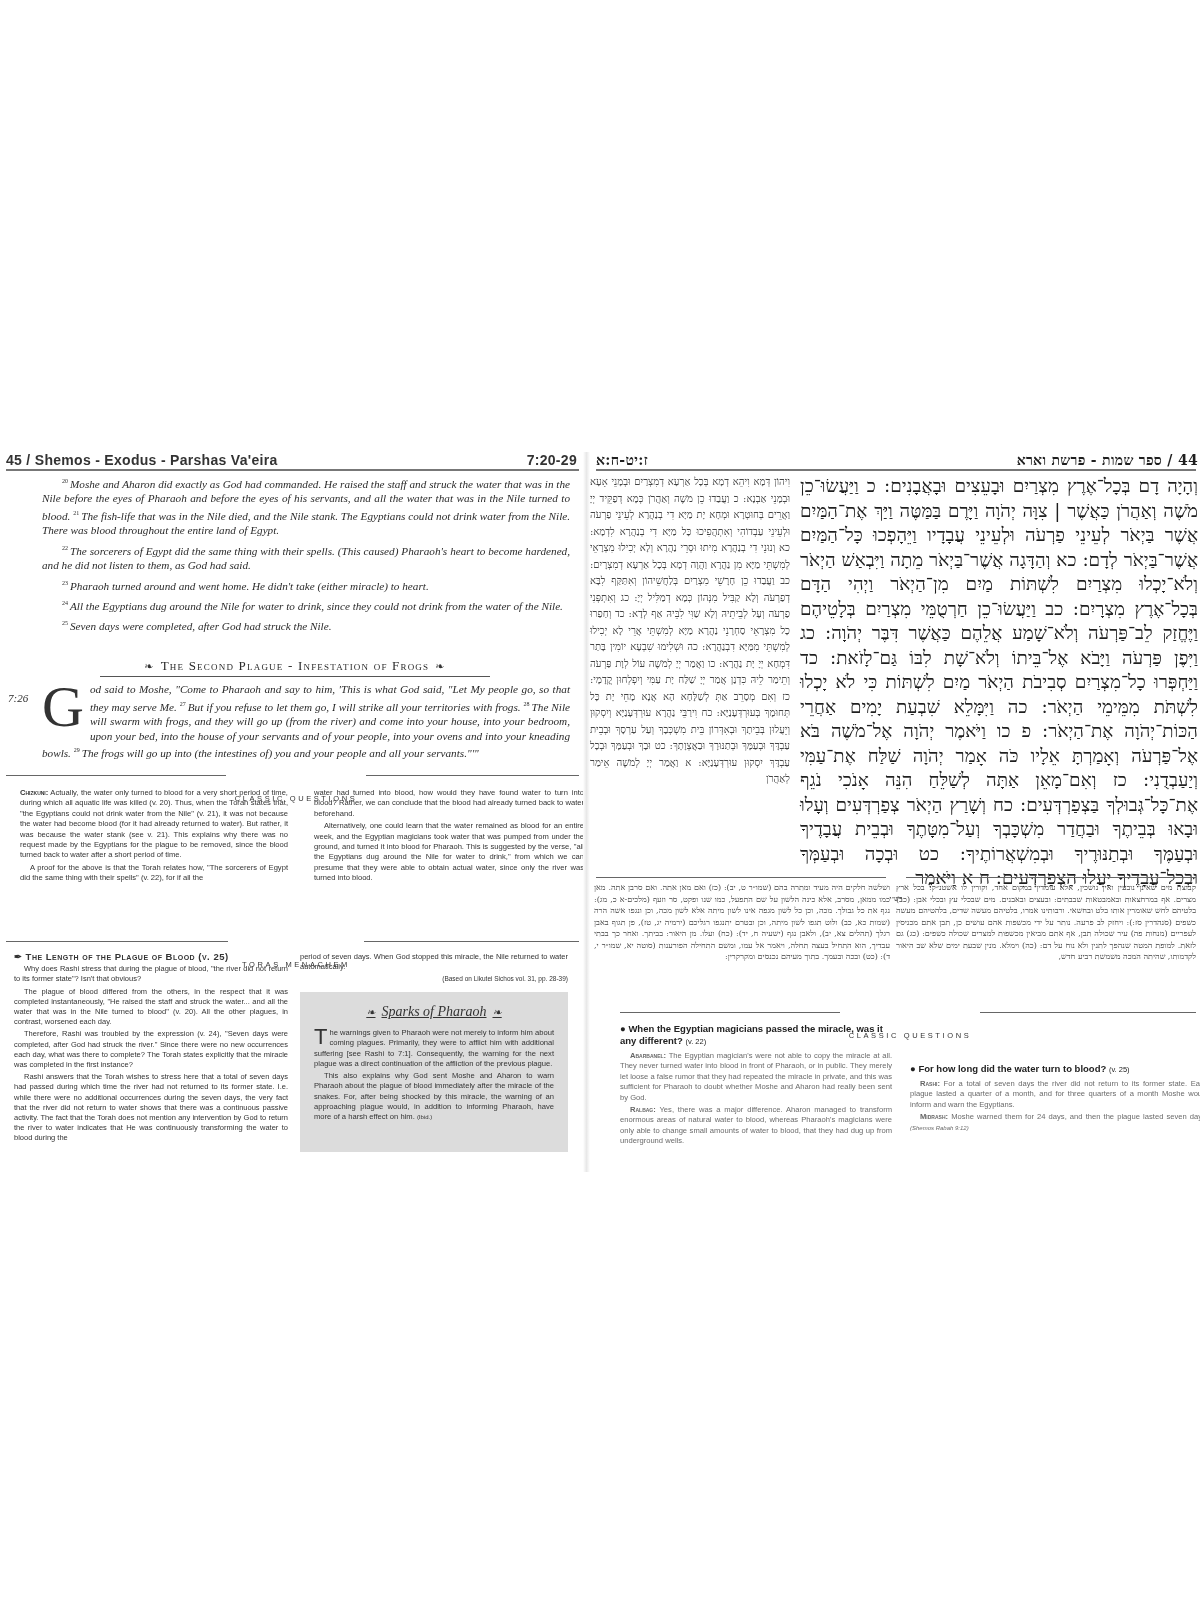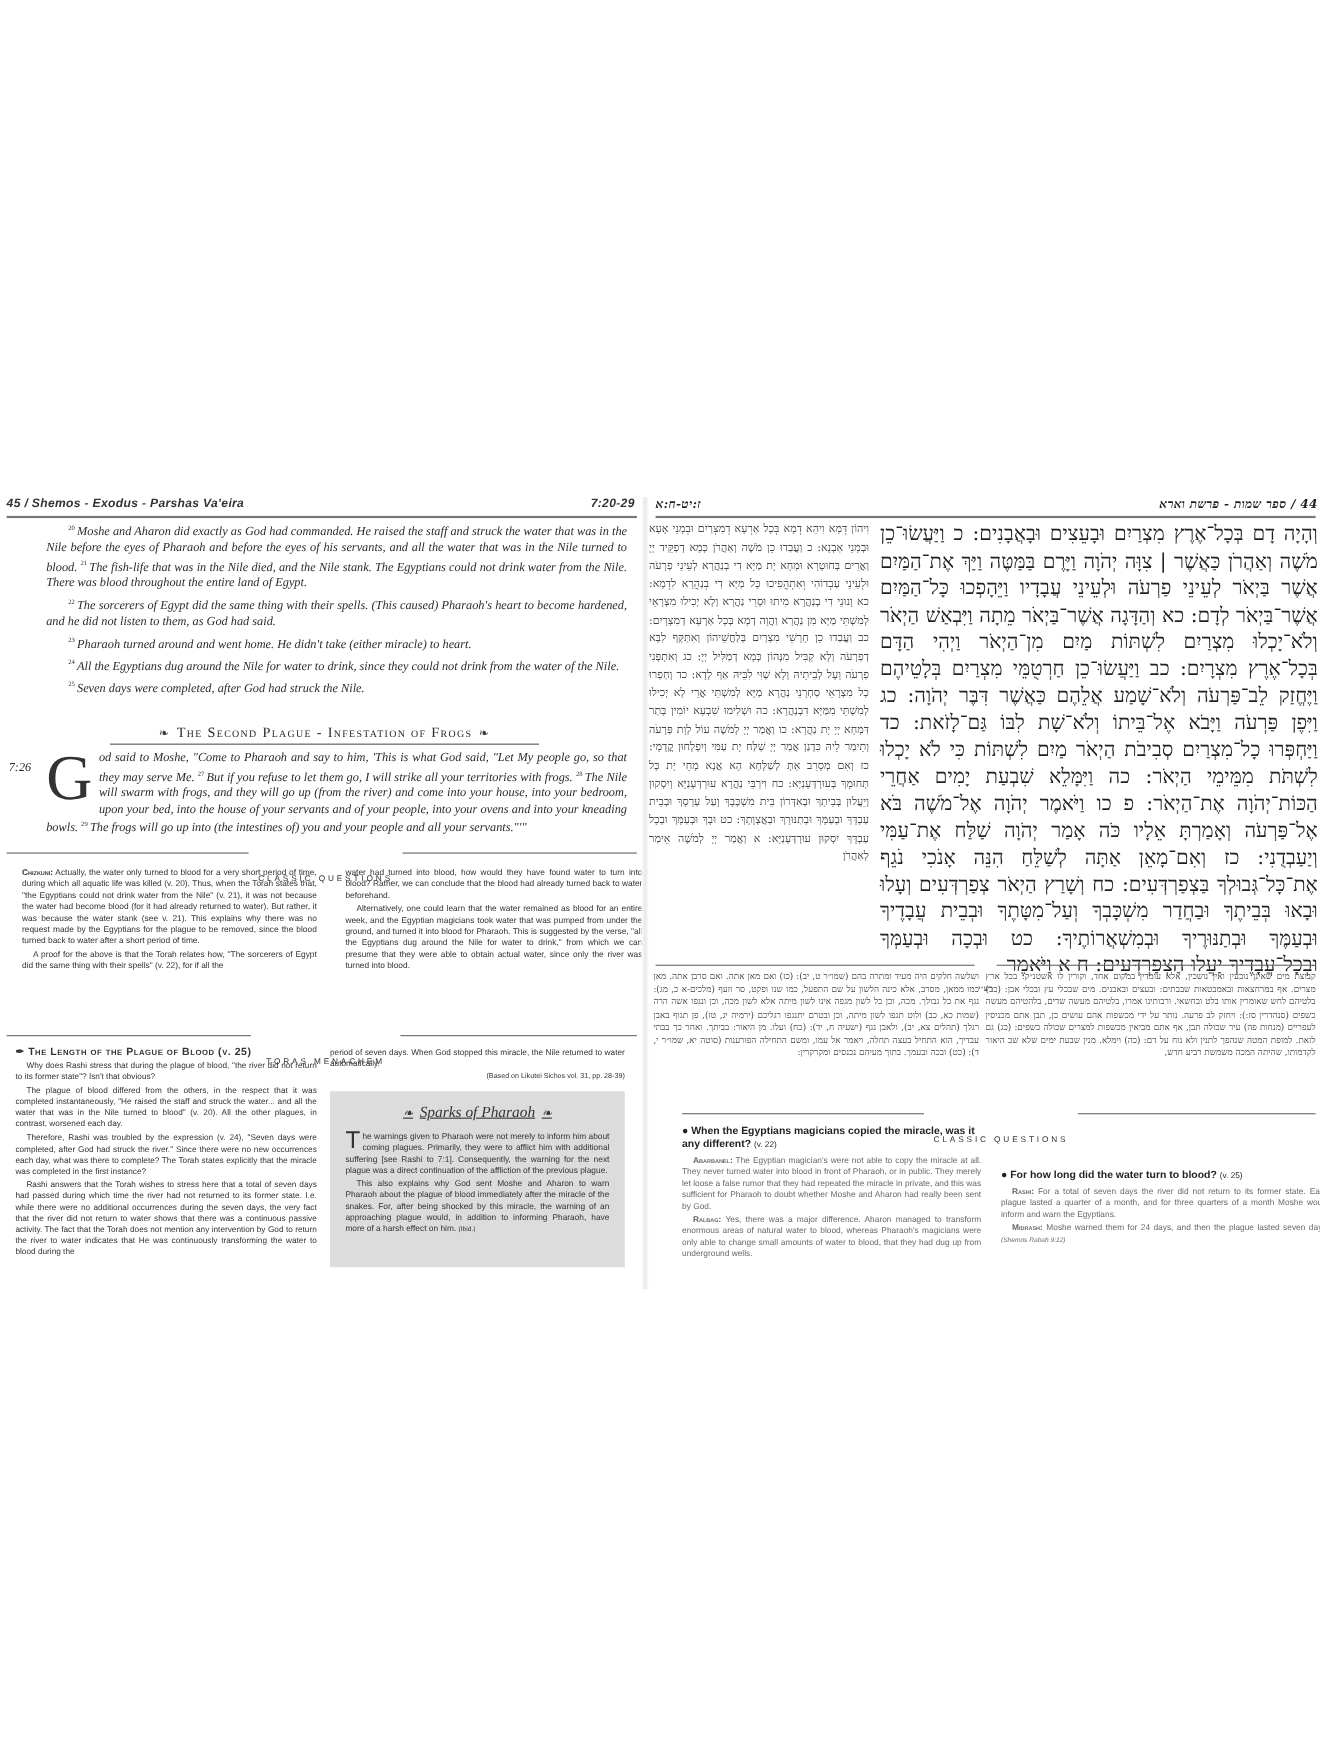--- a/index.html
+++ b/index.html
@@ -8,21 +8,21 @@
 
   .spread { position: absolute; left: 0; top: 452px; width: 1200px; height: 720px; }
   .page { position: absolute; top: 0; height: 720px; }
   .page-left { left: 0; width: 583px; }
   .page-right { left: 590px; width: 610px; }
   .gutter { position: absolute; left: 583px; top: 0; width: 7px; height: 720px;
             background: linear-gradient(to right, #fff, #e8e8e8, #fff); }
 
   
   .runhead { position: absolute; top: 0; height: 16px; font-family: "Liberation Sans", sans-serif;
-             font-size: 11px; font-weight: bold; letter-spacing: 0.3px; color: #333; font-style: italic; }
+             font-size: 14px; font-weight: bold; letter-spacing: 0.3px; color: #333; }
   .runhead-rule { position: absolute; top: 17px; height: 1.5px; background: #777; }
 
   
   .eng-verse { position: absolute; left: 42px; top: 22px; width: 528px; font-style: italic;
                font-size: 11.2px; line-height: 14.6px; color: #2b2b2b; text-align: justify; }
   .eng-verse p { text-indent: 20px; margin-bottom: 3px; }
   .vnum { font-size: 6px; vertical-align: super; font-style: normal; margin-right: 2px; }
 
   .section-title { position: absolute; left: 100px; top: 206px; width: 390px; text-align: center;
                    font-variant: small-caps; font-size: 13px; letter-spacing: 1.2px; color: #2a2a2a;
@@ -157,21 +157,21 @@
     <div class="divider-line" style="left:316px;top:425px;width:290px;"></div>
 
     <div class="heb heb-rashi" style="left:306px;top:430px;width:300px;">קבוצת מים שאינן נובעין ואין נושכין, אלא עומדין במקום אחד, וקורין לו אשטנ״ק: בכל ארץ מצרים. אף במרחצאות ובאמבטאות שבבתים: ובעצים ובאבנים. מים שבכלי עץ ובכלי אבן: (כב) בלטיהם לחש שאומרין אותו בלט ובחשאי. ורבותינו אמרו, בלטיהם מעשה שדים, בלהטיהם מעשה כשפים (סנהדרין סז:): ויחזק לב פרעה. נותר על ידי מכשפות אהם עושים כן, תבן אתם מכניסין לעפריים (מנחות פה) עיר שכולה תבן, אף אתם מביאין מכשפות למצרים שכולה כשפים: (כג) גם לזאת. למופת המטה שנהפך לתנין ולא נוח על דם: (כה) וימלא. מנין שבעת ימים שלא שב היאור לקדמותו, שהיתה המכה משמשת רביע חדש,</div>
     <div class="heb heb-rashi" style="left:4px;top:430px;width:296px;">ושלשה חלקים היה מעיד ומתרה בהם (שמו״ר ט, יב): (כז) ואם מאן אתה. ואם סרבן אתה. מאן כמו ממאן, מסרב, אלא כינה הלשון על שם התפעל, כמו שנו ופקט, סר וזעף (מלכים-א כ, מג): נגף את כל גבולך. מכה, וכן כל לשון מגפה אינו לשון מיתה אלא לשון מכה, וכן ונגפו אשה הרה (שמות כא, כב) ולוט תגפו לשון מיתה, וכן ובטרם יתנגפו רגליכם (ירמיה יג, טז), פן תגוף באבן רגלך (תהלים צא, יב), ולאבן נגף (ישעיה ח, יד): (כח) ועלו. מן היאור: בביתך. ואחר כך בבתי עבדיך, הוא התחיל בעצה תחלה, ויאמר אל עמו, ומשם התחילה הפורענות (סוטה יא, שמו״ר י, ד): (כט) ובכה ובעמך. בתוך מעיהם נכנסים ומקרקרין:</div>
 
     <div class="divider-line" style="left:30px;top:560px;width:220px;"></div>
     <div class="divider-label" style="left:250px;top:555px;width:140px;text-transform:uppercase;">Classic Questions</div>
     <div class="divider-line" style="left:390px;top:560px;width:216px;"></div>
 
     <div class="cq-col cq-right" style="left:30px;top:568px;width:272px;">
-      <div class="q">● <span>When the Egyptians magicians copied the miracle, was it any different?</span> <span style="font-weight:normal;font-size:7.5px;">(v. 22)</span></div>
+      <div class="q">● <span>When the Egyptian magicians passed the miracle, was it any different?</span> <span style="font-weight:normal;font-size:7.5px;">(v. 22)</span></div>
       <p><span class="sc">Abarbanel:</span> <span>The Egyptian magician's were not able to copy the miracle at all. They never turned water into blood in front of Pharaoh, or in public. They merely let loose a false rumor that they had repeated the miracle in private, and this was sufficient for Pharaoh to doubt whether Moshe and Aharon had really been sent by God.</span></p>
       <p><span class="sc">Ralbag:</span> <span>Yes, there was a major difference. Aharon managed to transform enormous areas of natural water to blood, whereas Pharaoh's magicians were only able to change small amounts of water to blood, that they had dug up from underground wells.</span></p>
     </div>
     <div class="cq-col cq-right" style="left:304px;top:568px;width:298px;margin-left:16px;">
       <p style="visibility:hidden;height:40px;"></p>
       <div class="q">● <span>For how long did the water turn to blood?</span> <span style="font-weight:normal;font-size:7.5px;">(v. 25)</span></div>
       <p><span class="sc">Rashi:</span> <span>For a total of seven days the river did not return to its former state. Each plague lasted a quarter of a month, and for three quarters of a month Moshe would inform and warn the Egyptians.</span></p>
       <p><span class="sc">Midrash:</span> <span>Moshe warned them for 24 days, and then the plague lasted seven days.</span> <span class="small" style="font-style:italic;">(Shemos Rabah 9:12)</span></p>
     </div>
   </div>

